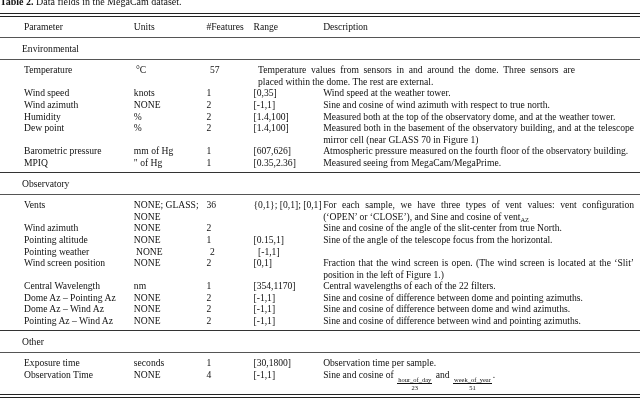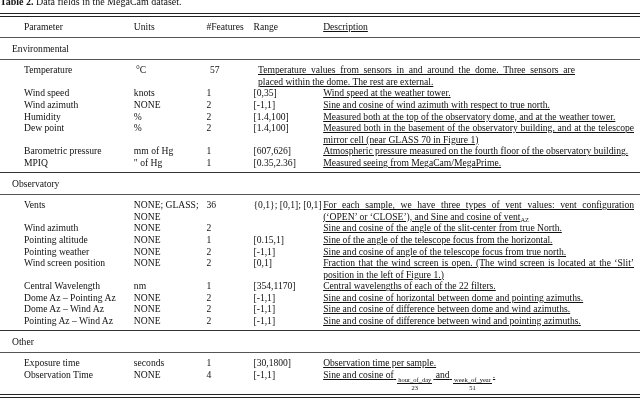--- a/index.html
+++ b/index.html
@@ -18,23 +18,23 @@
   .caption b { font-weight: bold; }
   .table-wrap { position: absolute; left: 0; top: 13px; width: 640px; }
   .rule-double { border-top: 1px solid #222; border-bottom: 1px solid #222; height: 2px; }
   .rule { border-top: 1px solid #555; }
   .rule-thick { border-top: 1.5px solid #333; }
   .row { display: flex; align-items: flex-start; }
   .c1 { width: 136px; padding-left: 24px; box-sizing: border-box; }
   .c2 { width: 74px; }
   .c3 { width: 48px; }
   .c4 { width: 71px; }
-  .c5 { width: 323px; padding-right: 6px; text-align: justify; box-sizing: border-box; text-decoration: underline; }
+  .c5 { width: 323px; padding-right: 6px; text-align: justify; box-sizing: border-box; }
   .hdr { padding-top: 4px; padding-bottom: 4px; }
-  .section { padding: 5px 0 5px 12px; }
+  .section { padding: 5px 0 5px 22px; }
   .body-block { padding-top: 4px; padding-bottom: 3px; }
   sub { font-size: 6.5px; vertical-align: -2px; line-height: 0; }
   .frac { display: inline-flex; flex-direction: column; align-items: center; vertical-align: -4px; font-size: 6.5px; line-height: 7px; margin: 0 1px; }
   .frac .num { border-bottom: 0.8px solid #111; padding: 0 1px; }
 </style>
 </head>
 <body>
 
 <div class="caption">
   <b>Table 2.</b>
@@ -129,42 +129,41 @@
       <div class="c2">NONE</div>
       <div class="c3">1</div>
       <div class="c4">[0.15,1]</div>
       <div class="c5">Sine of the angle of the telescope focus from the horizontal.</div>
     </div>
     <div class="row">
       <div class="c1">Pointing weather</div>
       <div class="c2">NONE</div>
       <div class="c3">2</div>
       <div class="c4">[-1,1]</div>
-      <div class="c5">Sine and cosine of angle of the telescope focus from true north.</div>
     </div>
     <div class="row">
       <div class="c1">Wind screen position</div>
       <div class="c2">NONE</div>
       <div class="c3">2</div>
       <div class="c4">[0,1]</div>
       <div class="c5">Fraction that the wind screen is open. (The wind screen is located at the ‘Slit’ position in the left of Figure 1.)</div>
     </div>
     <div class="row">
       <div class="c1">Central Wavelength</div>
       <div class="c2">nm</div>
       <div class="c3">1</div>
       <div class="c4">[354,1170]</div>
       <div class="c5">Central wavelengths of each of the 22 filters.</div>
     </div>
     <div class="row">
       <div class="c1">Dome Az – Pointing Az</div>
       <div class="c2">NONE</div>
       <div class="c3">2</div>
       <div class="c4">[-1,1]</div>
-      <div class="c5">Sine and cosine of horizontal between dome and pointing azimuths.</div>
+      <div class="c5">Sine and cosine of difference between dome and pointing azimuths.</div>
     </div>
     <div class="row">
       <div class="c1">Dome Az – Wind Az</div>
       <div class="c2">NONE</div>
       <div class="c3">2</div>
       <div class="c4">[-1,1]</div>
       <div class="c5">Sine and cosine of difference between dome and wind azimuths.</div>
     </div>
     <div class="row">
       <div class="c1">Pointing Az – Wind Az</div>

